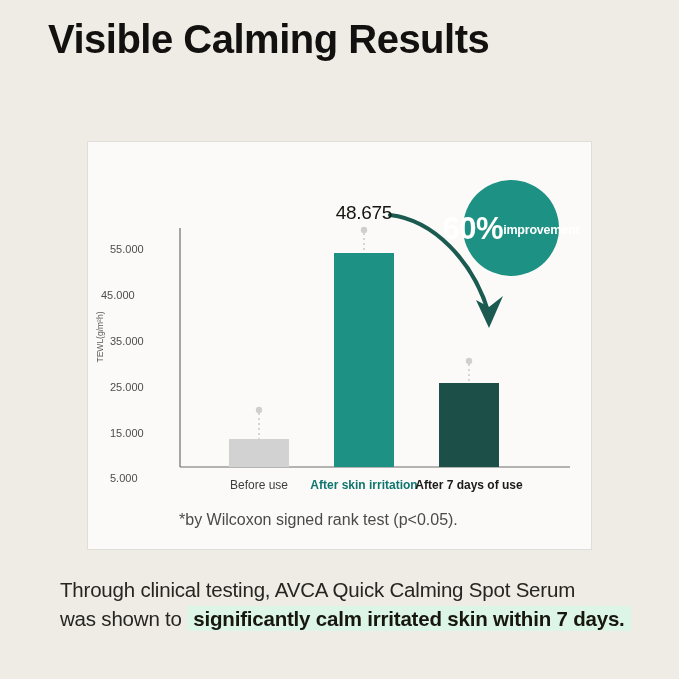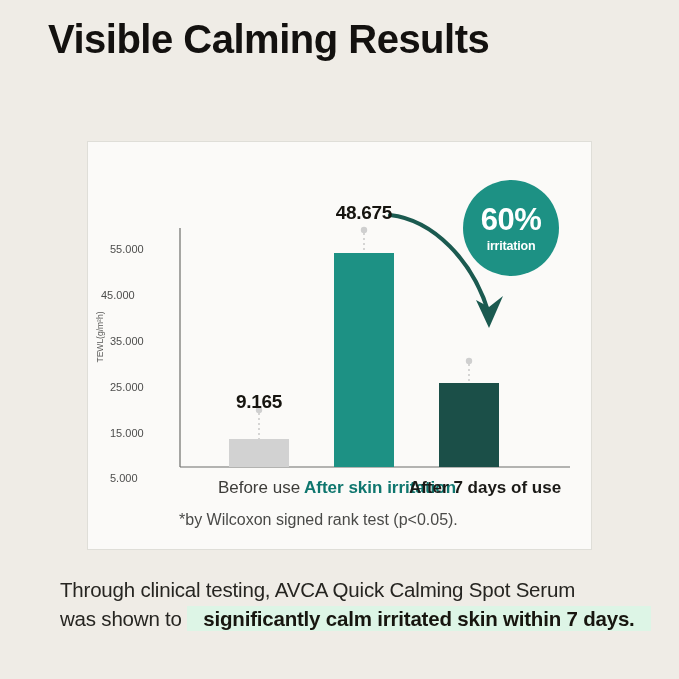--- a/index.html
+++ b/index.html
@@ -97,30 +97,30 @@
   .bar {
     position: absolute;
   }
   .bar-gray   { background: #d2d2d2; }
   .bar-teal   { background: #1d9184; }
   .bar-dark   { background: #1b4f48; }
 
   .value-label {
     position: absolute;
     font-size: 19px;
-    font-weight: 700;
+    font-weight: 400;
     color: #16140f;
     white-space: nowrap;
     text-align: center;
     letter-spacing: -0.3px;
   }
 
   .cat-label {
     position: absolute;
-    font-size: 17px;
+    font-size: 12px;
     white-space: nowrap;
     text-align: center;
   }
   .cat-plain { color: #3e3d3a; font-weight: 400; }
   .cat-teal  { color: #0f766e; font-weight: 700; }
   .cat-bold  { color: #1b1a17; font-weight: 700; }
 
   #footnote {
     position: absolute;
     left: 91px;
@@ -133,21 +133,21 @@
   
   #badge {
     position: absolute;
     left: 375px;
     top: 38px;
     width: 96px;
     height: 96px;
     border-radius: 50%;
     background: #1d9184;
     display: flex;
-    flex-direction: column;
+    flex-direction: row;
     align-items: center;
     justify-content: center;
   }
   #badge-pct {
     color: #ffffff;
     font-size: 31px;
     font-weight: 700;
     line-height: 1;
     letter-spacing: -0.5px;
   }
@@ -170,21 +170,21 @@
     line-height: 1.42;
     color: #262521;
     letter-spacing: -0.2px;
   }
   #caption-line1 { display: block; white-space: nowrap; }
   #caption-line2 { display: block; white-space: nowrap; }
   .hl {
     font-weight: 700;
     color: #17160f;
     background: #ddf5e6;
-    padding: 1px 16px;
+    padding: 1px 6px;
   }
 </style>
 </head>
 <body>
 
 <div id="header">
   <h1 id="title">Visible Calming Results</h1>
 </div>
 
 <div id="chart-card">
@@ -217,32 +217,31 @@
     <div class="tick-label" style="left:13px; top:131px;">45.000</div>
     <div class="tick-label" style="left:22px; top:177px;">35.000</div>
     <div class="tick-label" style="left:22px; top:223px;">25.000</div>
     <div class="tick-label" style="left:22px; top:269px;">15.000</div>
     <div class="tick-label" style="left:22px; top:314px;">5.000</div>
 
     <div class="bar bar-gray" style="left:141px; top:297px; width:60px; height:28px;"></div>
     <div class="bar bar-teal" style="left:246px; top:111px; width:60px; height:214px;"></div>
     <div class="bar bar-dark" style="left:351px; top:241px; width:60px; height:84px;"></div>
 
-    <div class="value-label" style="left:111px; top:249px; width:120px;">9.165</div>
     <div class="value-label" style="left:216px; top:60px; width:120px;">48.675</div>
 
     <div class="cat-label cat-plain" style="left:111px; top:336px; width:120px;">Before use</div>
     <div class="cat-label cat-teal" style="left:216px; top:336px; width:120px;">After skin irritation</div>
     <div class="cat-label cat-bold" style="left:321px; top:336px; width:120px;">After 7 days of use</div>
 
     <div id="footnote">*by Wilcoxon signed rank test (p&lt;0.05).</div>
 
     <div id="badge">
       <div id="badge-pct">60%</div>
-      <div id="badge-sub">irritation</div>
+      <div id="badge-sub">improvement</div>
     </div>
 
   </div>
 </div>
 
 <div id="caption">
   <span id="caption-line1">Through clinical testing, AVCA Quick Calming Spot Serum</span>
   <span id="caption-line2"><span>was shown to </span><span class="hl">significantly calm irritated skin within 7 days.</span></span>
 </div>
 

